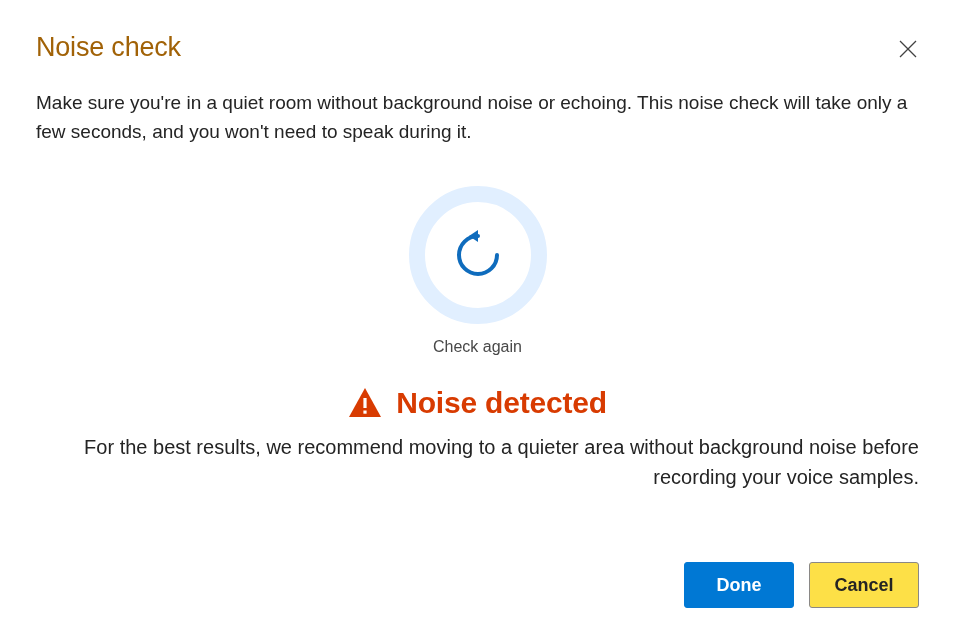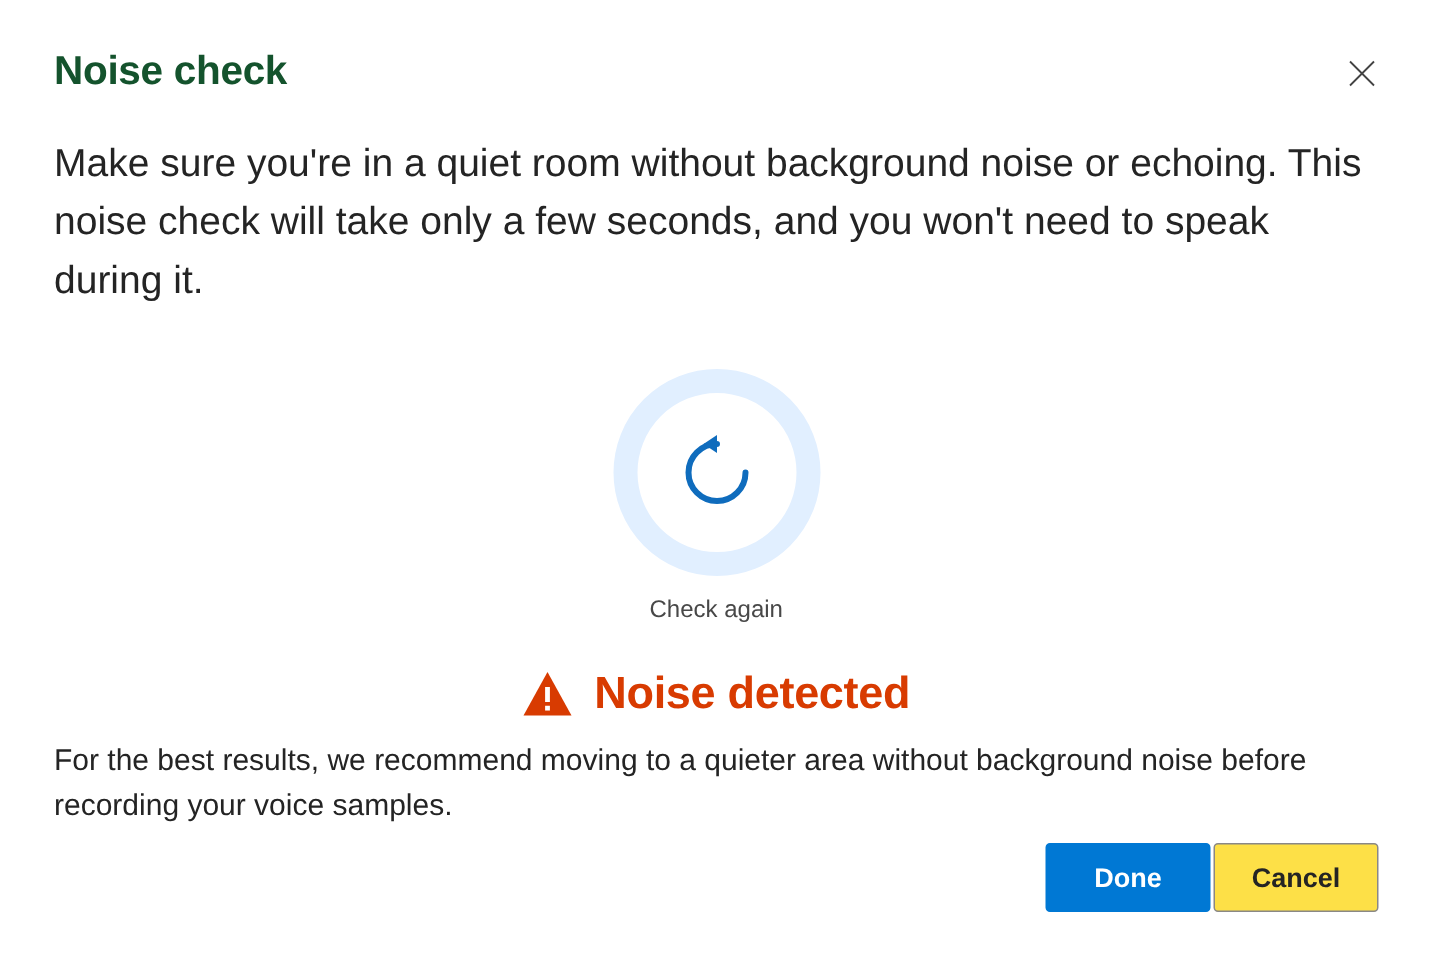--- a/index.html
+++ b/index.html
@@ -25,42 +25,42 @@
     
     .dialog-header {
       display: flex;
       justify-content: space-between;
       align-items: flex-start;
       margin-bottom: 26px;
     }
     
     .dialog-title {
       font-size: 27px;
-      font-weight: 700;
-      color: #14532d;
+      font-weight: 400;
+      color: #a16207;
       letter-spacing: -0.2px;
     }
     
     .close-button {
       cursor: pointer;
       padding: 4px;
       display: flex;
       align-items: center;
       justify-content: center;
       margin-top: 4px;
       margin-right: -2px;
     }
     
     .close-button svg {
       width: 18px;
       height: 18px;
     }
     
     .dialog-description {
-      font-size: 26px;
+      font-size: 19px;
       color: #242424;
       line-height: 1.5;
       margin-bottom: 40px;
     }
     
     .check-section {
       display: flex;
       flex-direction: column;
       align-items: center;
       margin-bottom: 30px;
@@ -112,28 +112,28 @@
     .status-title {
       font-size: 30px;
       font-weight: 600;
       color: #d83b01;
       letter-spacing: -0.2px;
     }
     
     .status-description {
       font-size: 20px;
       color: #242424;
-      text-align: left;
+      text-align: right;
       line-height: 1.5;
       max-width: 900px;
     }
     
     .button-row {
       display: flex;
-      gap: 2px;
+      gap: 15px;
       justify-content: flex-end;
       position: absolute;
       bottom: 34px;
       right: 36px;
       align-items: center;
     }
     
     .btn {
       min-width: 110px;
       height: 46px;

